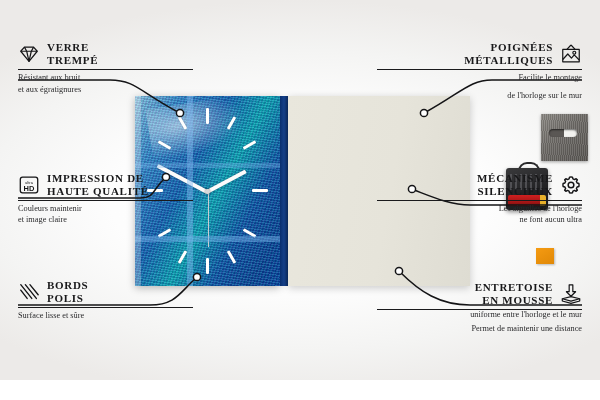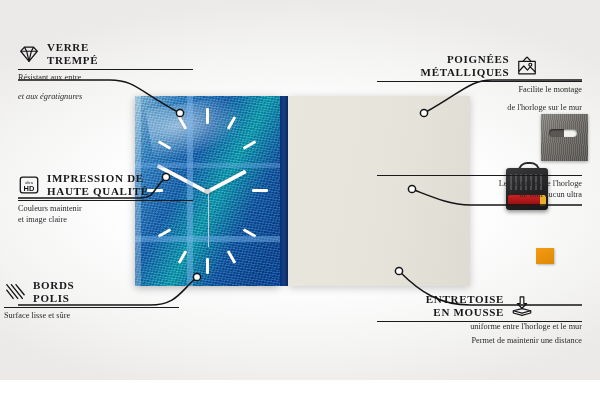--- a/index.html
+++ b/index.html
@@ -94,21 +94,21 @@
     color:#18181a;text-transform:uppercase;
   }
   .callout .rule{height:1.4px;background:#1a1a1c;margin-top:3px;}
   .callout .desc{
     font-size:8.3px;line-height:10.5px;color:#2a2a2c;margin-top:3px;
     font-family:"Liberation Serif", serif;
   }
   .left .head{justify-content:flex-start;}
   .left .title{text-align:left;}
   .left .desc{text-align:left;}
-  .right .head{justify-content:center;margin-top:12px;}
+  .right .head{justify-content:flex-end;}
   .right .title{text-align:right;}
   .right .desc{text-align:right;}
   .icon{width:22px;height:22px;flex:0 0 22px;display:block;}
 
   .leaders{position:absolute;left:0;top:0;width:600px;height:400px;pointer-events:none;}
 </style>
 </head>
 <body>
 
 <div id="stage">
@@ -178,42 +178,42 @@
           <path d="M3,9 L7,4.5 H17 L21,9 L12,20 Z"></path>
           <path d="M3,9 H21 M7,4.5 L9.5,9 L12,20 L14.5,9 L17,4.5"></path>
         </g>
       </svg>
       <div>
         <div class="title">VERRE</div>
         <div class="title">TREMPÉ</div>
       </div>
     </div>
     <div class="rule" style="width:175px;"></div>
-    <div class="desc">Résistant aux entre</div>
-    <div class="desc" style="margin-top:8px;font-style:italic;">et aux égratignures</div>
+    <div class="desc">Résistant aux bruit</div>
+    <div class="desc" style="margin-top:1px;">et aux égratignures</div>
   </div>
 
   <div class="callout left" style="left:18px;top:172px;">
     <div class="head">
       <svg class="icon" viewBox="0 0 24 24">
         <rect x="2.5" y="3.5" width="19" height="17" rx="2.5" fill="none" stroke="#141416" stroke-width="1.4"></rect>
         <text x="12" y="10.4" font-family="Liberation Sans, sans-serif" font-size="4.4" text-anchor="middle" fill="#141416">ultra</text>
         <text x="12" y="18" font-family="Liberation Sans, sans-serif" font-size="8.2" font-weight="bold" text-anchor="middle" fill="#141416">HD</text>
       </svg>
       <div>
         <div class="title">IMPRESSION DE</div>
         <div class="title">HAUTE QUALITÉ</div>
       </div>
     </div>
     <div class="rule" style="width:175px;"></div>
     <div class="desc">Couleurs maintenir</div>
     <div class="desc" style="margin-top:0;">et image claire</div>
   </div>
 
-  <div class="callout left" style="left:4px;top:279px;">
+  <div class="callout left" style="left:18px;top:279px;">
     <div class="head">
       <svg class="icon" viewBox="0 0 24 24">
         <g stroke="#141416" stroke-width="1.5" stroke-linecap="round">
           <line x1="3" y1="4" x2="15" y2="19"></line>
           <line x1="8" y1="4" x2="20" y2="19"></line>
           <line x1="13" y1="4" x2="22" y2="15"></line>
           <line x1="3" y1="10" x2="10" y2="19"></line>
         </g>
       </svg>
       <div>
@@ -239,20 +239,32 @@
           <circle cx="15.6" cy="10.6" r="1.6"></circle>
         </g>
       </svg>
     </div>
     <div class="rule" style="width:205px;margin-left:0;"></div>
     <div class="desc">Facilite le montage</div>
     <div class="desc" style="margin-top:7px;">de l'horloge sur le mur</div>
   </div>
 
   <div class="callout right" style="left:377px;top:172px;">
+    <div class="head">
+      <div>
+        <div class="title">MÉCANISME</div>
+        <div class="title">SILENCIEUX</div>
+      </div>
+      <svg class="icon" viewBox="0 0 24 24">
+        <g fill="none" stroke="#141416" stroke-width="1.6" stroke-linejoin="round">
+          <path d="M12,3.2 L13.6,3.4 L14.1,5.3 L15.9,6.1 L17.6,5.1 L18.9,6.4 L17.9,8.1 L18.7,9.9 L20.6,10.4 L20.8,12 L20.6,13.6 L18.7,14.1 L17.9,15.9 L18.9,17.6 L17.6,18.9 L15.9,17.9 L14.1,18.7 L13.6,20.6 L12,20.8 L10.4,20.6 L9.9,18.7 L8.1,17.9 L6.4,18.9 L5.1,17.6 L6.1,15.9 L5.3,14.1 L3.4,13.6 L3.2,12 L3.4,10.4 L5.3,9.9 L6.1,8.1 L5.1,6.4 L6.4,5.1 L8.1,6.1 L9.9,5.3 L10.4,3.4 Z"></path>
+          <circle cx="12" cy="12" r="3.1"></circle>
+        </g>
+      </svg>
+    </div>
     <div class="rule" style="width:205px;"></div>
     <div class="desc">Les aiguilles de l'horloge</div>
     <div class="desc" style="margin-top:0;">ne font aucun ultra</div>
   </div>
 
   <div class="callout right" style="left:377px;top:281px;">
     <div class="head">
       <div>
         <div class="title">ENTRETOISE</div>
         <div class="title">EN MOUSSE</div>

